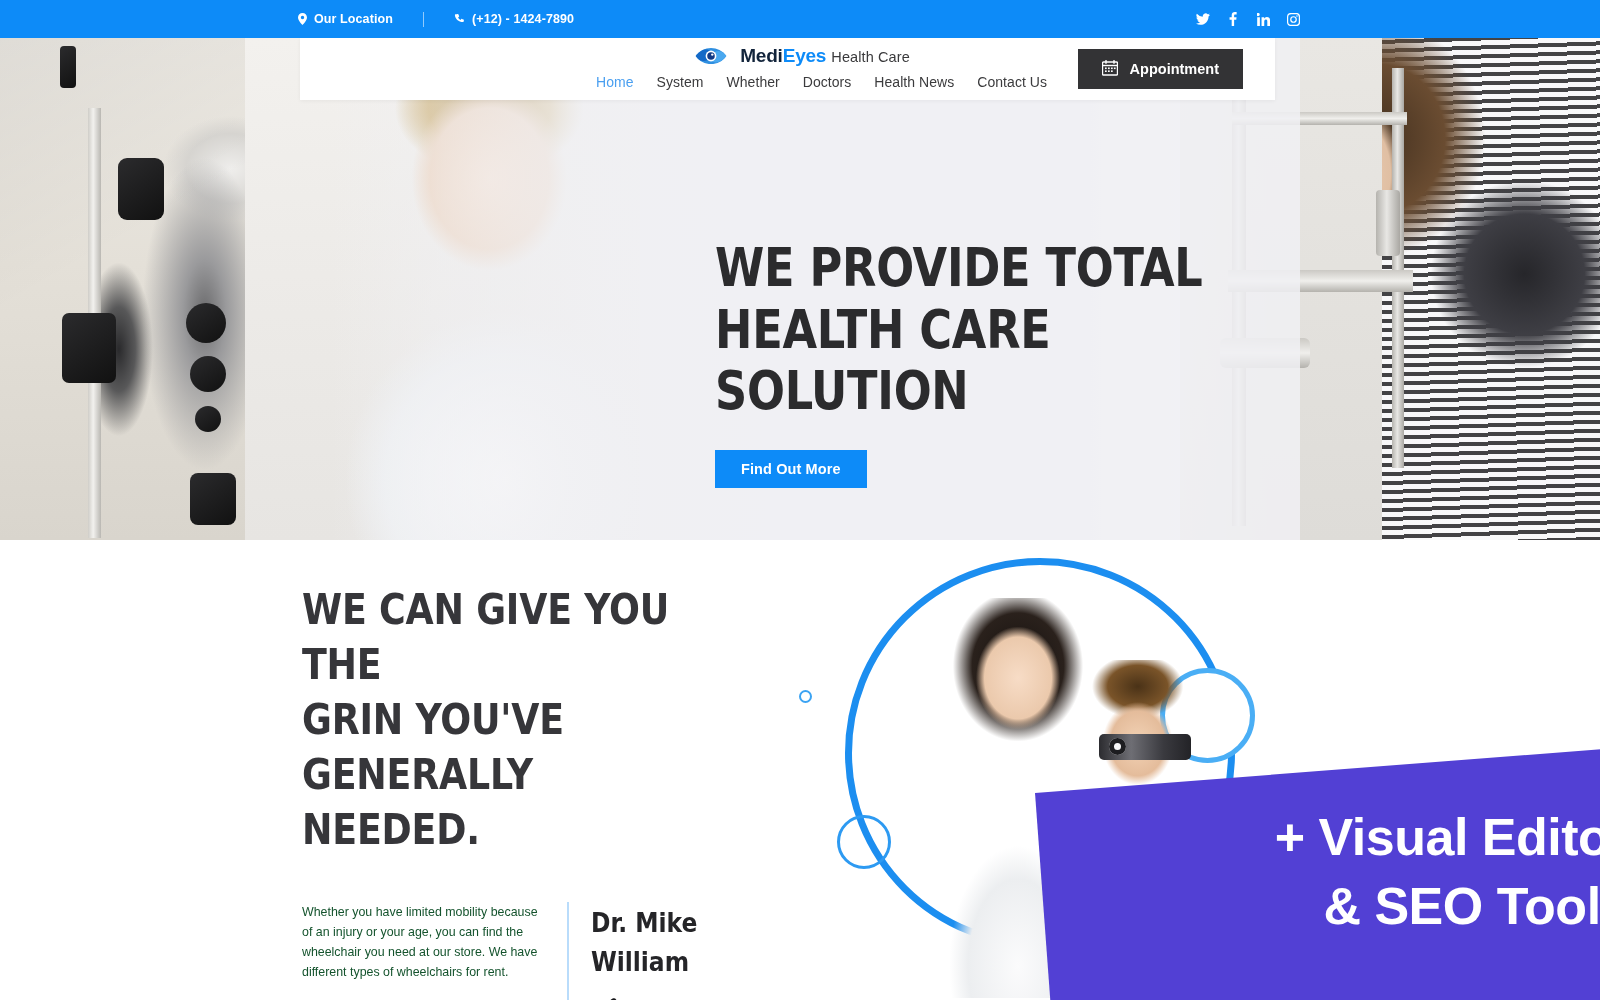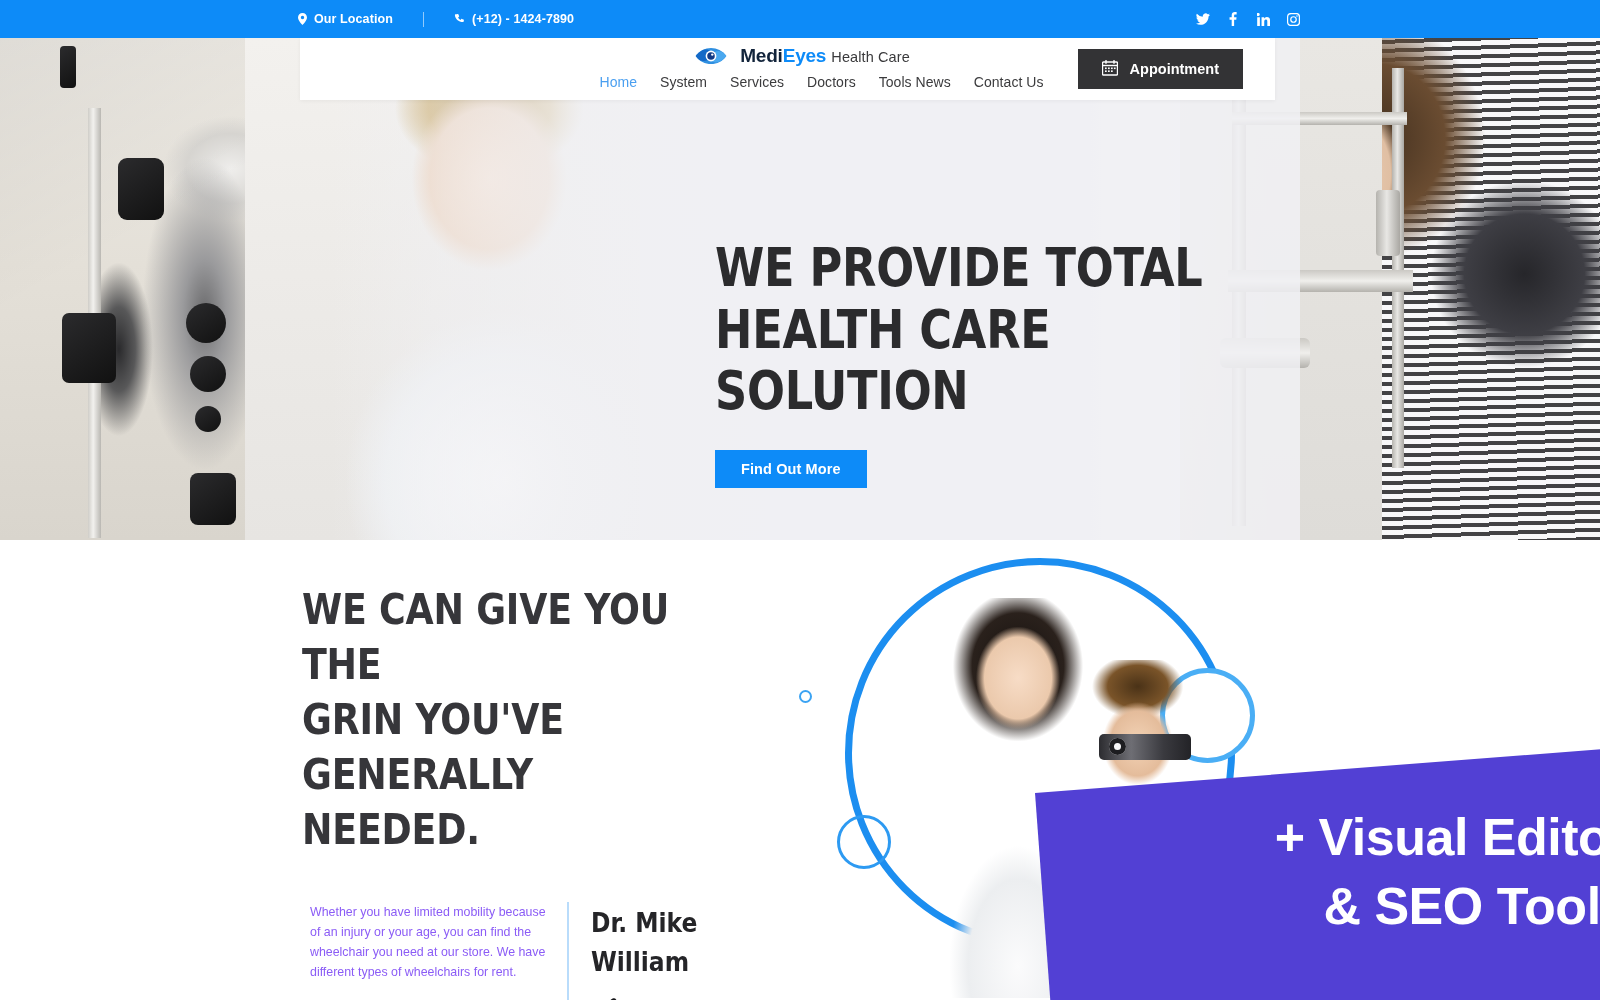--- a/index.html
+++ b/index.html
@@ -142,21 +142,21 @@
   .section2{ position:relative; width:100%; height:460px; background:#fff; overflow:hidden;padding-left:6px; }
   .s2-left{ position:absolute; left:302px; top:42px; width:470px; }
   .s2-title{
     font-family:"DejaVu Sans Condensed","Liberation Sans Narrow","Liberation Sans", sans-serif;
     font-size:43px; font-weight:bold; line-height:1.28; color:#36363a;
     text-transform:uppercase; letter-spacing:-.2px; transform:scaleX(.94);
     transform-origin:left center;
   }
   .s2-body{ display:flex; margin-top:45px; }
   .s2-paras{ width:265px; padding-right:18px; }
-  .s2-paras p{ font-size:12.4px; line-height:1.62; color:#8b5cf6;margin-left:8px; }
+  .s2-paras p{ font-size:12.4px; line-height:1.62; color:#14532d; }
   .s2-paras p + p{ margin-top:16px; }
   .s2-divider{ width:2px; background:#b9dcfb; align-self:stretch; margin-right:22px; }
   .s2-doc{ padding-top:2px; }
   .s2-docname{
     font-family:"DejaVu Sans Condensed","Liberation Sans Narrow","Liberation Sans", sans-serif;
     font-size:26px; font-weight:bold; color:#252528; line-height:1.48;
     max-width:115px;
   }
   .s2-sign{ margin-top:12px; }
 
@@ -306,23 +306,23 @@
         <span class="logo-top">
           <span class="a">Medi</span><span class="b">Eyes</span>
         </span>
         <span class="logo-sub">Health Care</span>
       </span>
     </div>
 
     <nav class="nav">
       <a class="active" href="#">Home</a>
       <a href="#">System</a>
-      <a href="#">Services</a>
+      <a href="#">Whether</a>
       <a href="#">Doctors</a>
-      <a href="#">Tools News</a>
+      <a href="#">Health News</a>
       <a href="#">Contact Us</a>
     </nav>
 
     <button class="appt-btn">
       <span>
         <svg width="16" height="16" viewBox="0 0 16 16">
             <rect x="0.5" y="2" width="15" height="13" rx="1" fill="none" stroke="#fff" stroke-width="1.4"></rect>
             <path d="M0.5 5.5h15" stroke="#fff" stroke-width="1.4"></path>
             <path d="M4 0.6v2.6M12 0.6v2.6" stroke="#fff" stroke-width="1.4" stroke-linecap="round"></path>
             <g fill="#fff">

